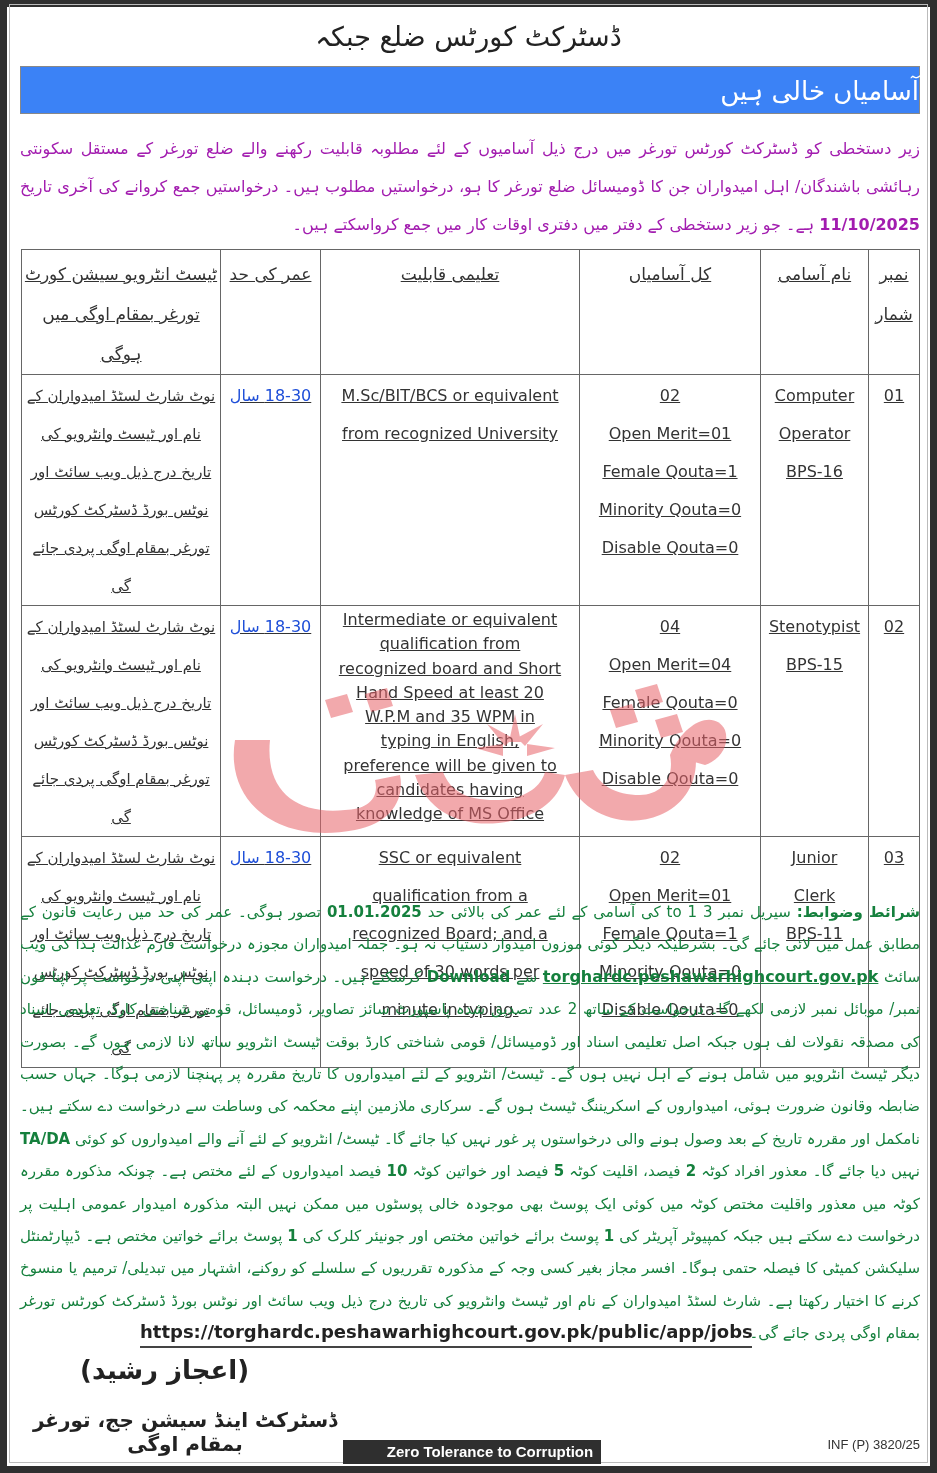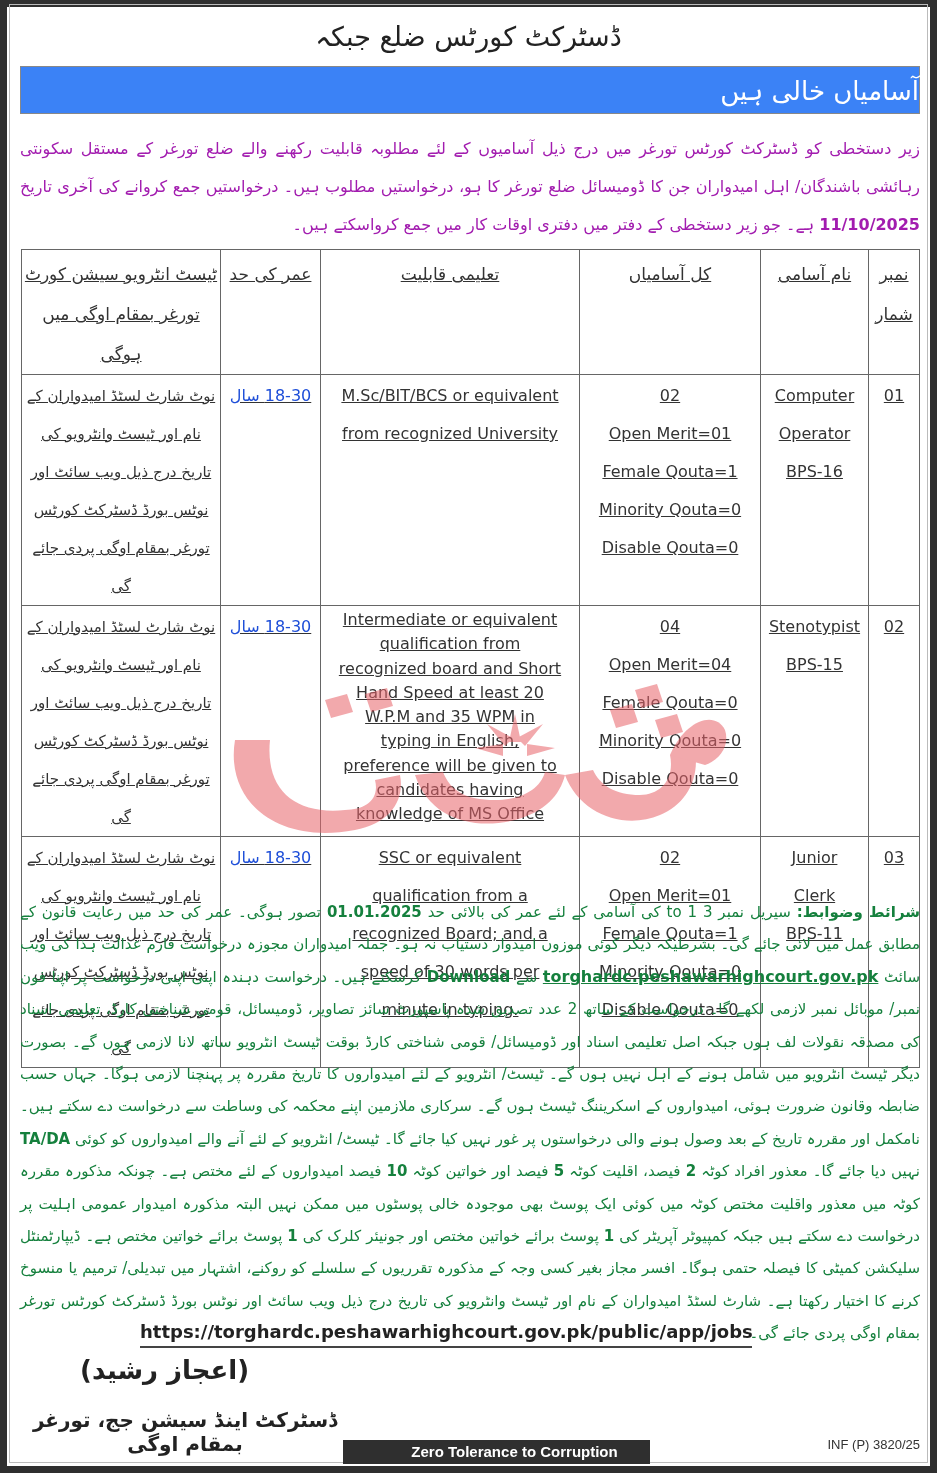--- a/index.html
+++ b/index.html
@@ -74,21 +74,21 @@
   }
   .sign-name {
     position: absolute; left: 80px; top: 1355px; width: 220px; height: 44px;
     text-align: left; font-size: 26px; font-weight: bold; color: #222;
   }
   .sign-title {
     position: absolute; left: 30px; top: 1408px; width: 310px; height: 36px;
     font-size: 20px; font-weight: bold; color: #222; text-align: center;
   }
   .slogan {
-    position: absolute; left: 343px; top: 1440px; width: 307px; height: 24px;
+    position: absolute; left: 343px; top: 1440px; width: 258px; height: 24px;
     background: #2f2f2f; color: #fff; font-size: 15px; font-weight: bold;
     line-height: 24px; text-align: center; font-family: "Liberation Sans", sans-serif; padding-left: 36px;
   }
   .ref {
     position: absolute; left: 780px; top: 1437px; width: 140px; height: 22px;
     font-size: 13px; color: #333; text-align: right; font-family: "Liberation Sans", sans-serif;
   }
 
   .watermark {
     position: absolute; left: 215px; top: 680px; width: 520px; height: 170px;

